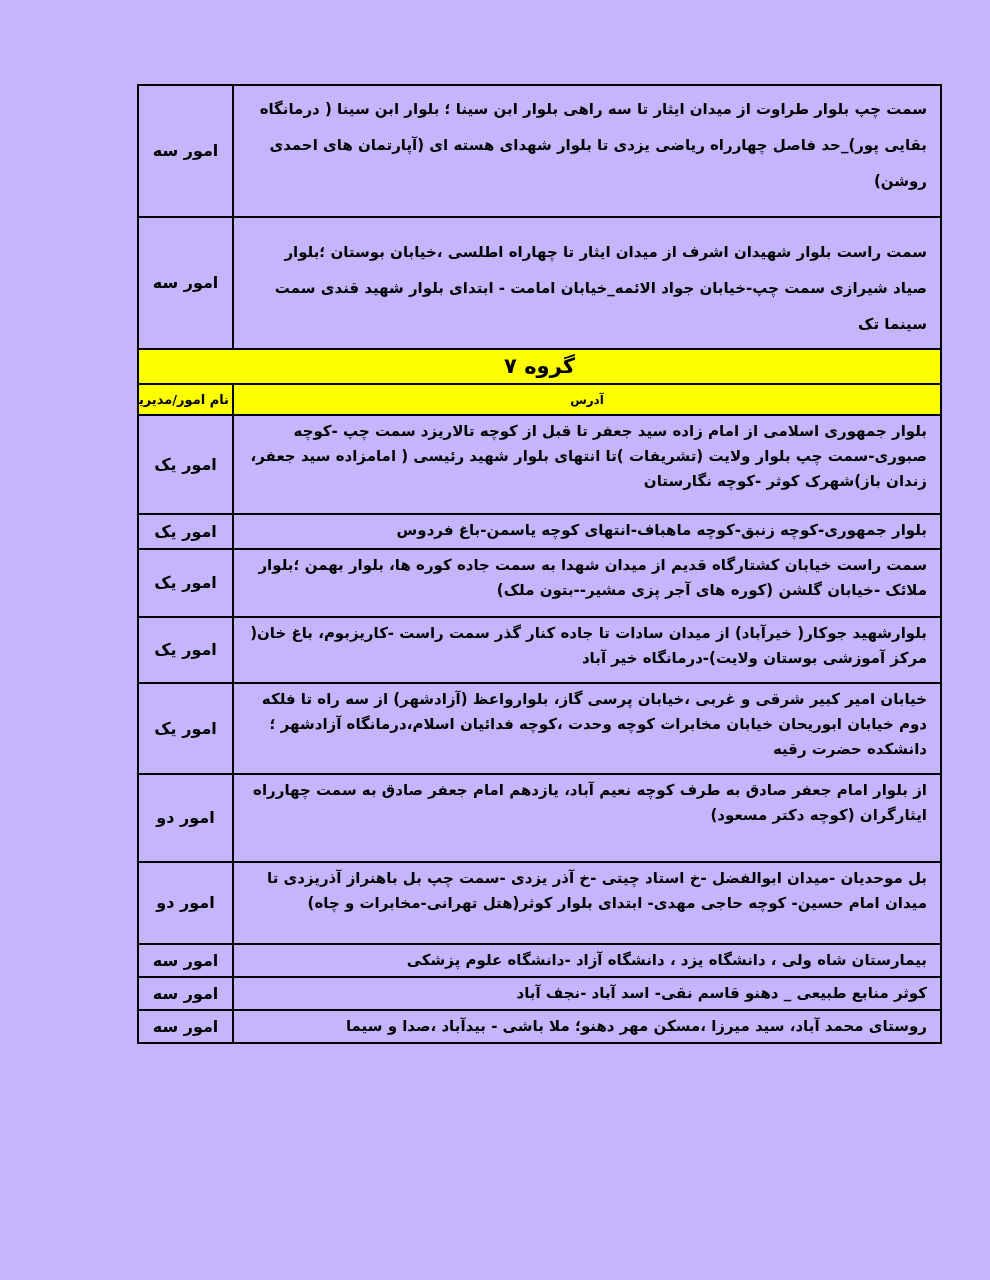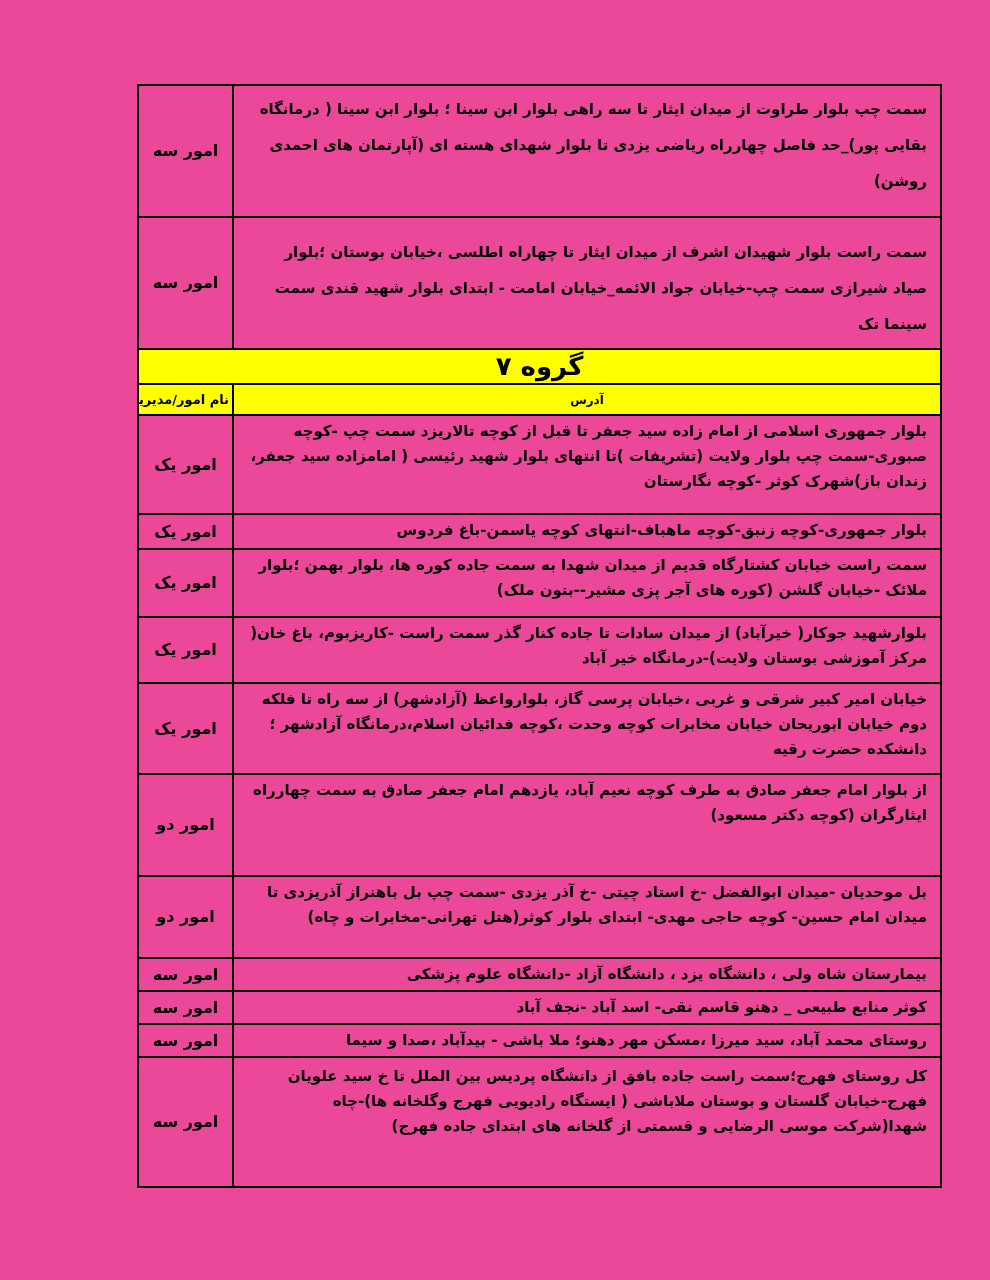--- a/index.html
+++ b/index.html
@@ -4,21 +4,21 @@
 <style>
   * { margin: 0; padding: 0; box-sizing: border-box; }
   html, body {
     width: 990px; height: 1280px;
     background: #ffffff;
     font-family: "DejaVu Sans", sans-serif;
   }
   .page {
     position: relative;
     width: 990px; height: 1280px;
-    background: #ec4899;
+    background: #c4b5fd;
     overflow: hidden;
   }
   table.schedule {
     position: absolute;
     top: 84px; left: 137px;
     width: 803px;
     border-collapse: collapse;
     table-layout: fixed;
     direction: rtl;
     color: #000000;
@@ -45,21 +45,21 @@
     font-size: 15px;
     line-height: 25px;
     padding: 3px 13px 3px 12px;
   }
   tr.row-a td.addr { line-height: 36px; padding-top: 5px; }
   tr.row-b td.addr { line-height: 36px; padding-top: 16px; }
   tr.group-title-row td {
     background: #ffff00;
     text-align: center;
     vertical-align: middle;
-    font-size: 26px;
+    font-size: 21px;
     padding: 1px 0 2px 0;
   }
   tr.colhead-row td {
     background: #ffff00;
     vertical-align: middle;
   }
   tr.colhead-row td.addr-head {
     text-align: center;
     font-size: 12px;
     line-height: 18px;
@@ -117,39 +117,35 @@
         <td class="unit">امور یک</td>
       </tr>
       <tr style="height:66px;">
         <td class="addr">بلوارشهید جوکار( خیرآباد) از میدان سادات تا جاده کنار گذر سمت راست -کاریزبوم، باغ خان( مرکز آموزشی بوستان ولایت)-درمانگاه خیر آباد</td>
         <td class="unit">امور یک</td>
       </tr>
       <tr style="height:91px;margin-left:7px;">
         <td class="addr">خیابان امیر کبیر شرقی و غربی ،خیابان پرسی گاز، بلوارواعظ (آزادشهر) از سه راه تا فلکه دوم خیابان ابوریحان  خیابان مخابرات کوچه وحدت ،کوچه فدائیان اسلام،درمانگاه آزادشهر ؛دانشکده حضرت رقیه</td>
         <td class="unit">امور یک</td>
       </tr>
-      <tr style="height:102px;">
+      <tr style="height:88px;">
         <td class="addr">از بلوار امام جعفر صادق به طرف کوچه نعیم آباد،  یازدهم امام جعفر صادق  به سمت چهارراه ایثارگران (کوچه دکتر مسعود)</td>
         <td class="unit">امور دو</td>
       </tr>
       <tr style="height:82px;">
         <td class="addr">بل موحدیان -میدان ابوالفضل -خ استاد چیتی -خ آذر یزدی -سمت چپ بل باهنراز آذریزدی تا میدان امام حسین- کوچه حاجی مهدی- ابتدای بلوار کوثر(هتل تهرانی-مخابرات و چاه)</td>
         <td class="unit">امور دو</td>
       </tr>
       <tr style="height:31px;">
         <td class="addr">بیمارستان شاه ولی ، دانشگاه یزد ، دانشگاه آزاد  -دانشگاه علوم پزشکی</td>
         <td class="unit">امور سه</td>
       </tr>
       <tr style="height:29px;">
         <td class="addr">کوثر منابع طبیعی _ دهنو  قاسم نقی- اسد آباد -نجف آباد</td>
         <td class="unit">امور سه</td>
       </tr>
       <tr style="height:29px;">
         <td class="addr">روستای محمد آباد، سید میرزا ،مسکن مهر دهنو؛ ملا باشی - بیدآباد ،صدا و سیما</td>
         <td class="unit">امور سه</td>
       </tr>
-      <tr class="r-last" style="height:130px;">
-        <td class="addr">کل روستای فهرج؛سمت راست جاده بافق از دانشگاه پردیس بین الملل تا خ سید علویان فهرج-خیابان گلستان و بوستان ملاباشی ( ایستگاه رادیویی فهرج وگلخانه ها)-چاه شهدا(شرکت موسی الرضایی و قسمتی از گلخانه های ابتدای جاده فهرج)</td>
-        <td class="unit">امور سه</td>
-      </tr>
     </tbody>
   </table>
 </div>
 
 </body></html>

